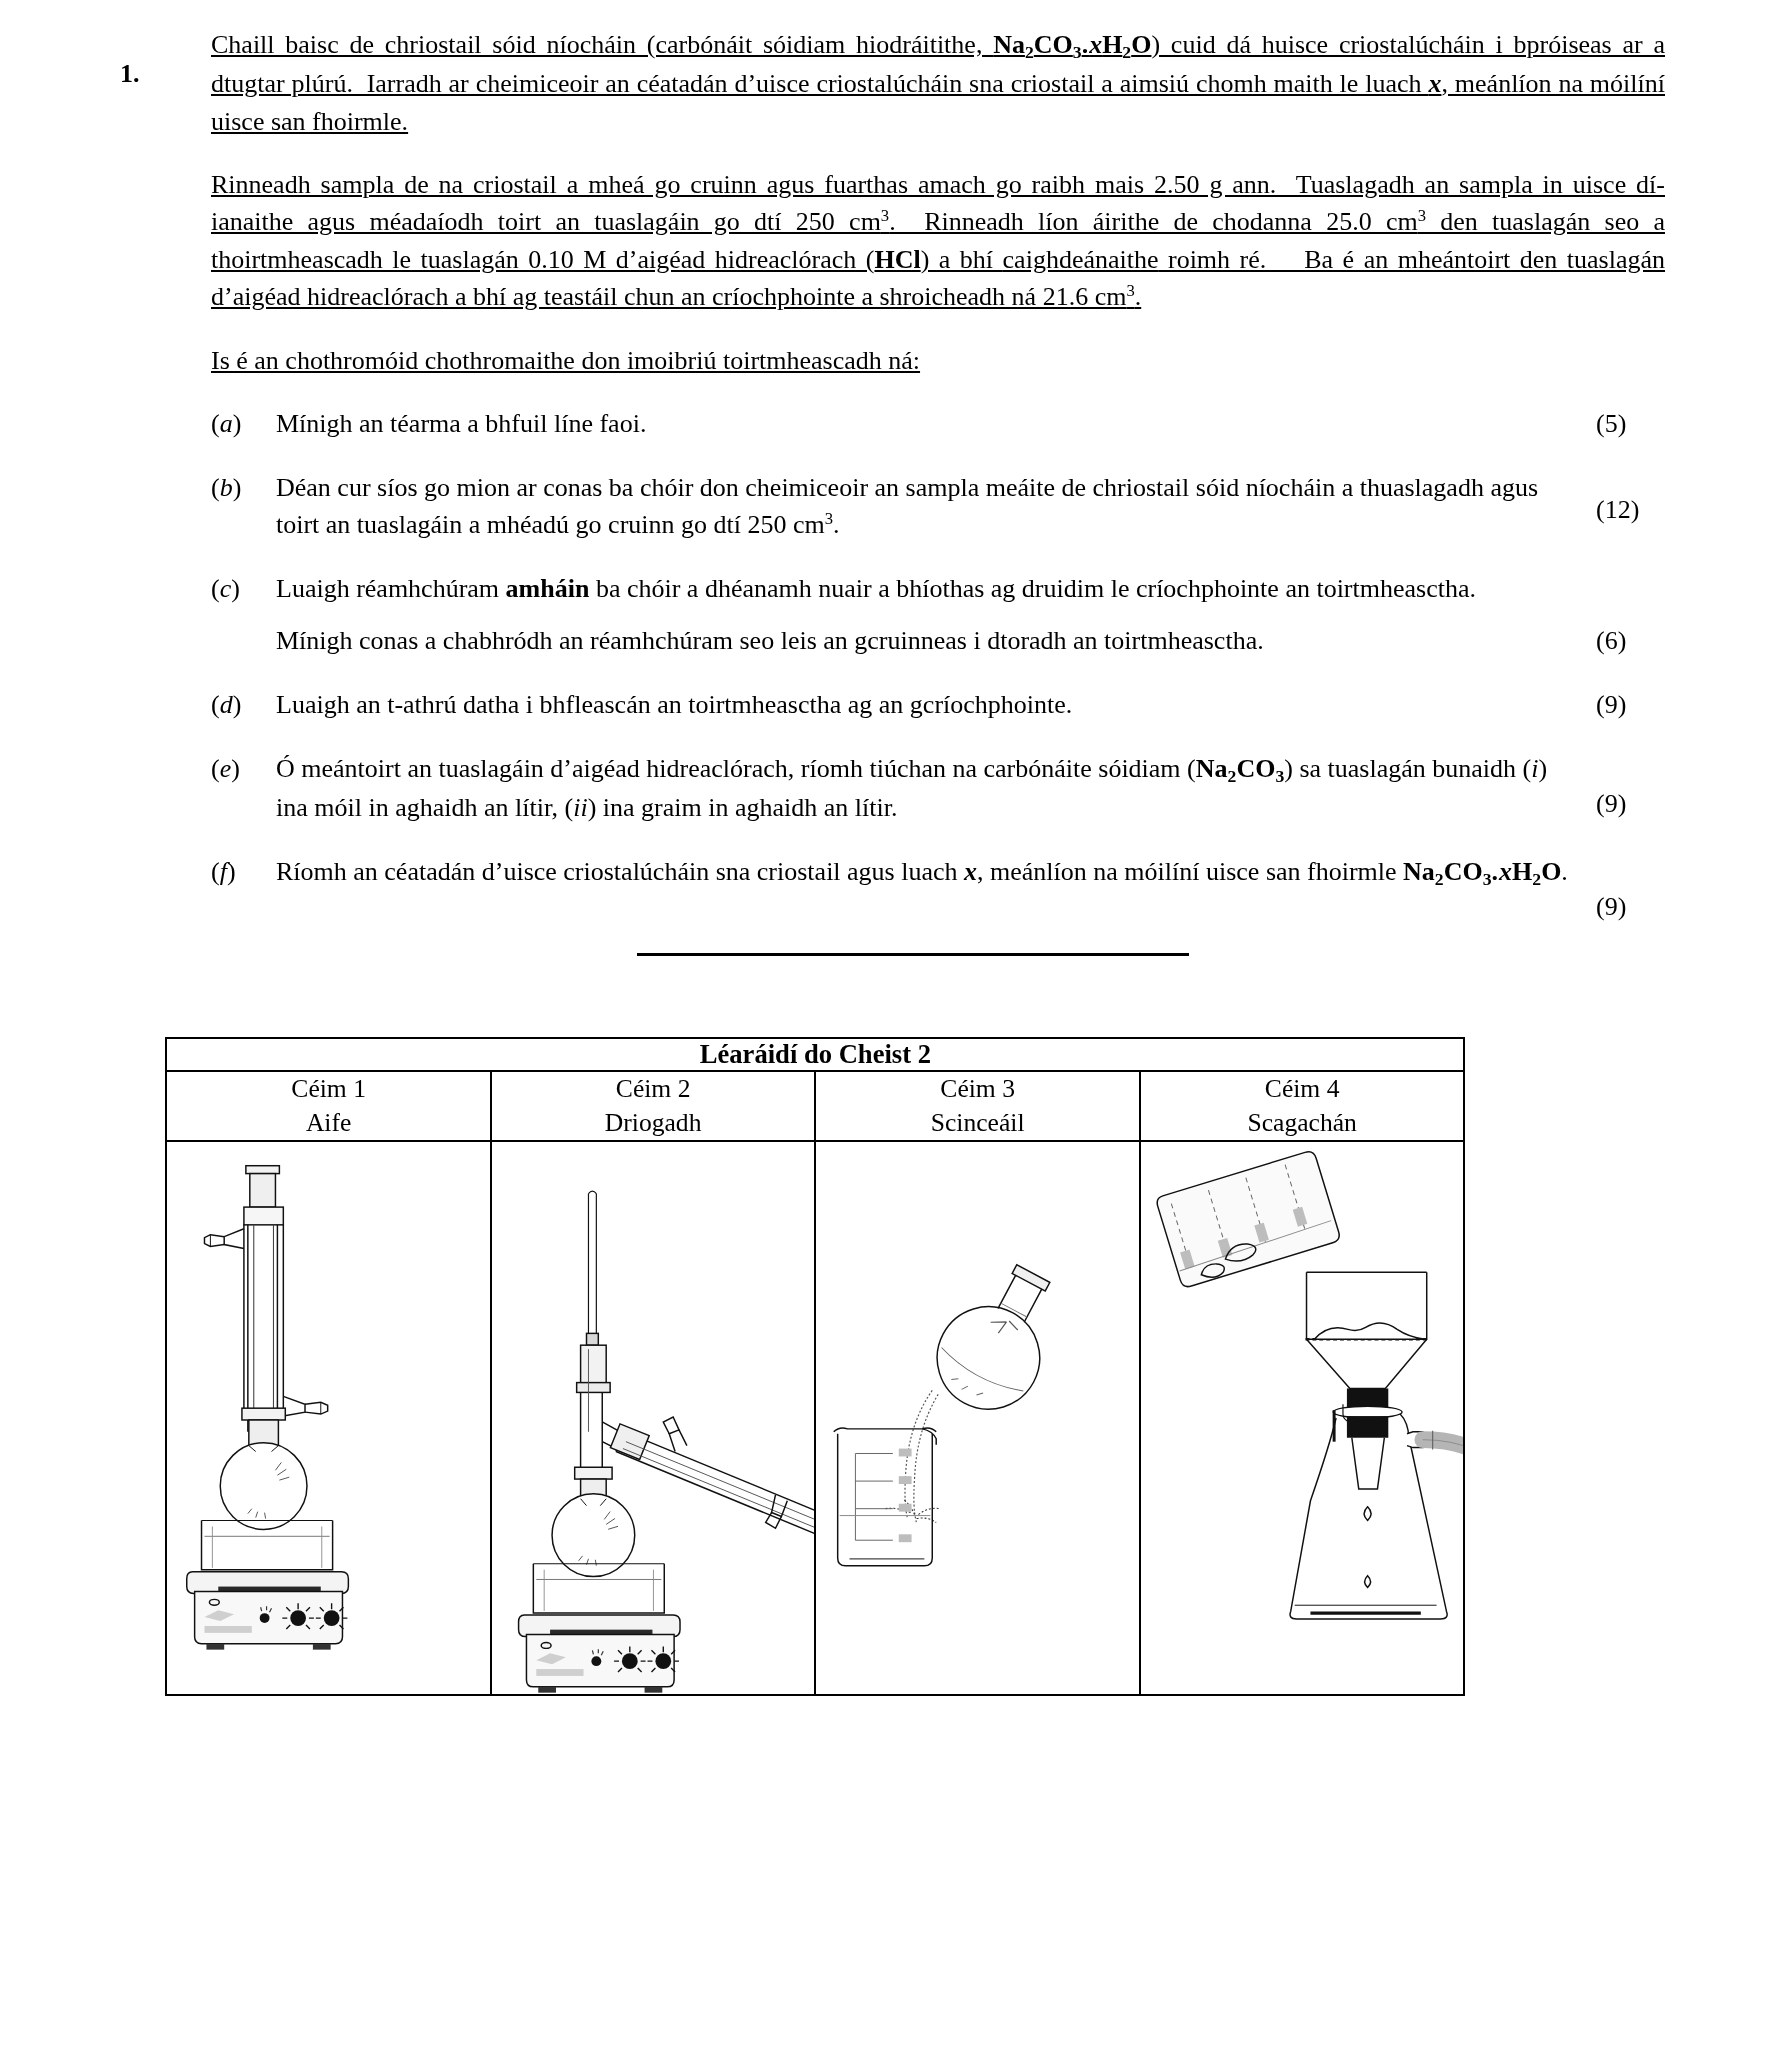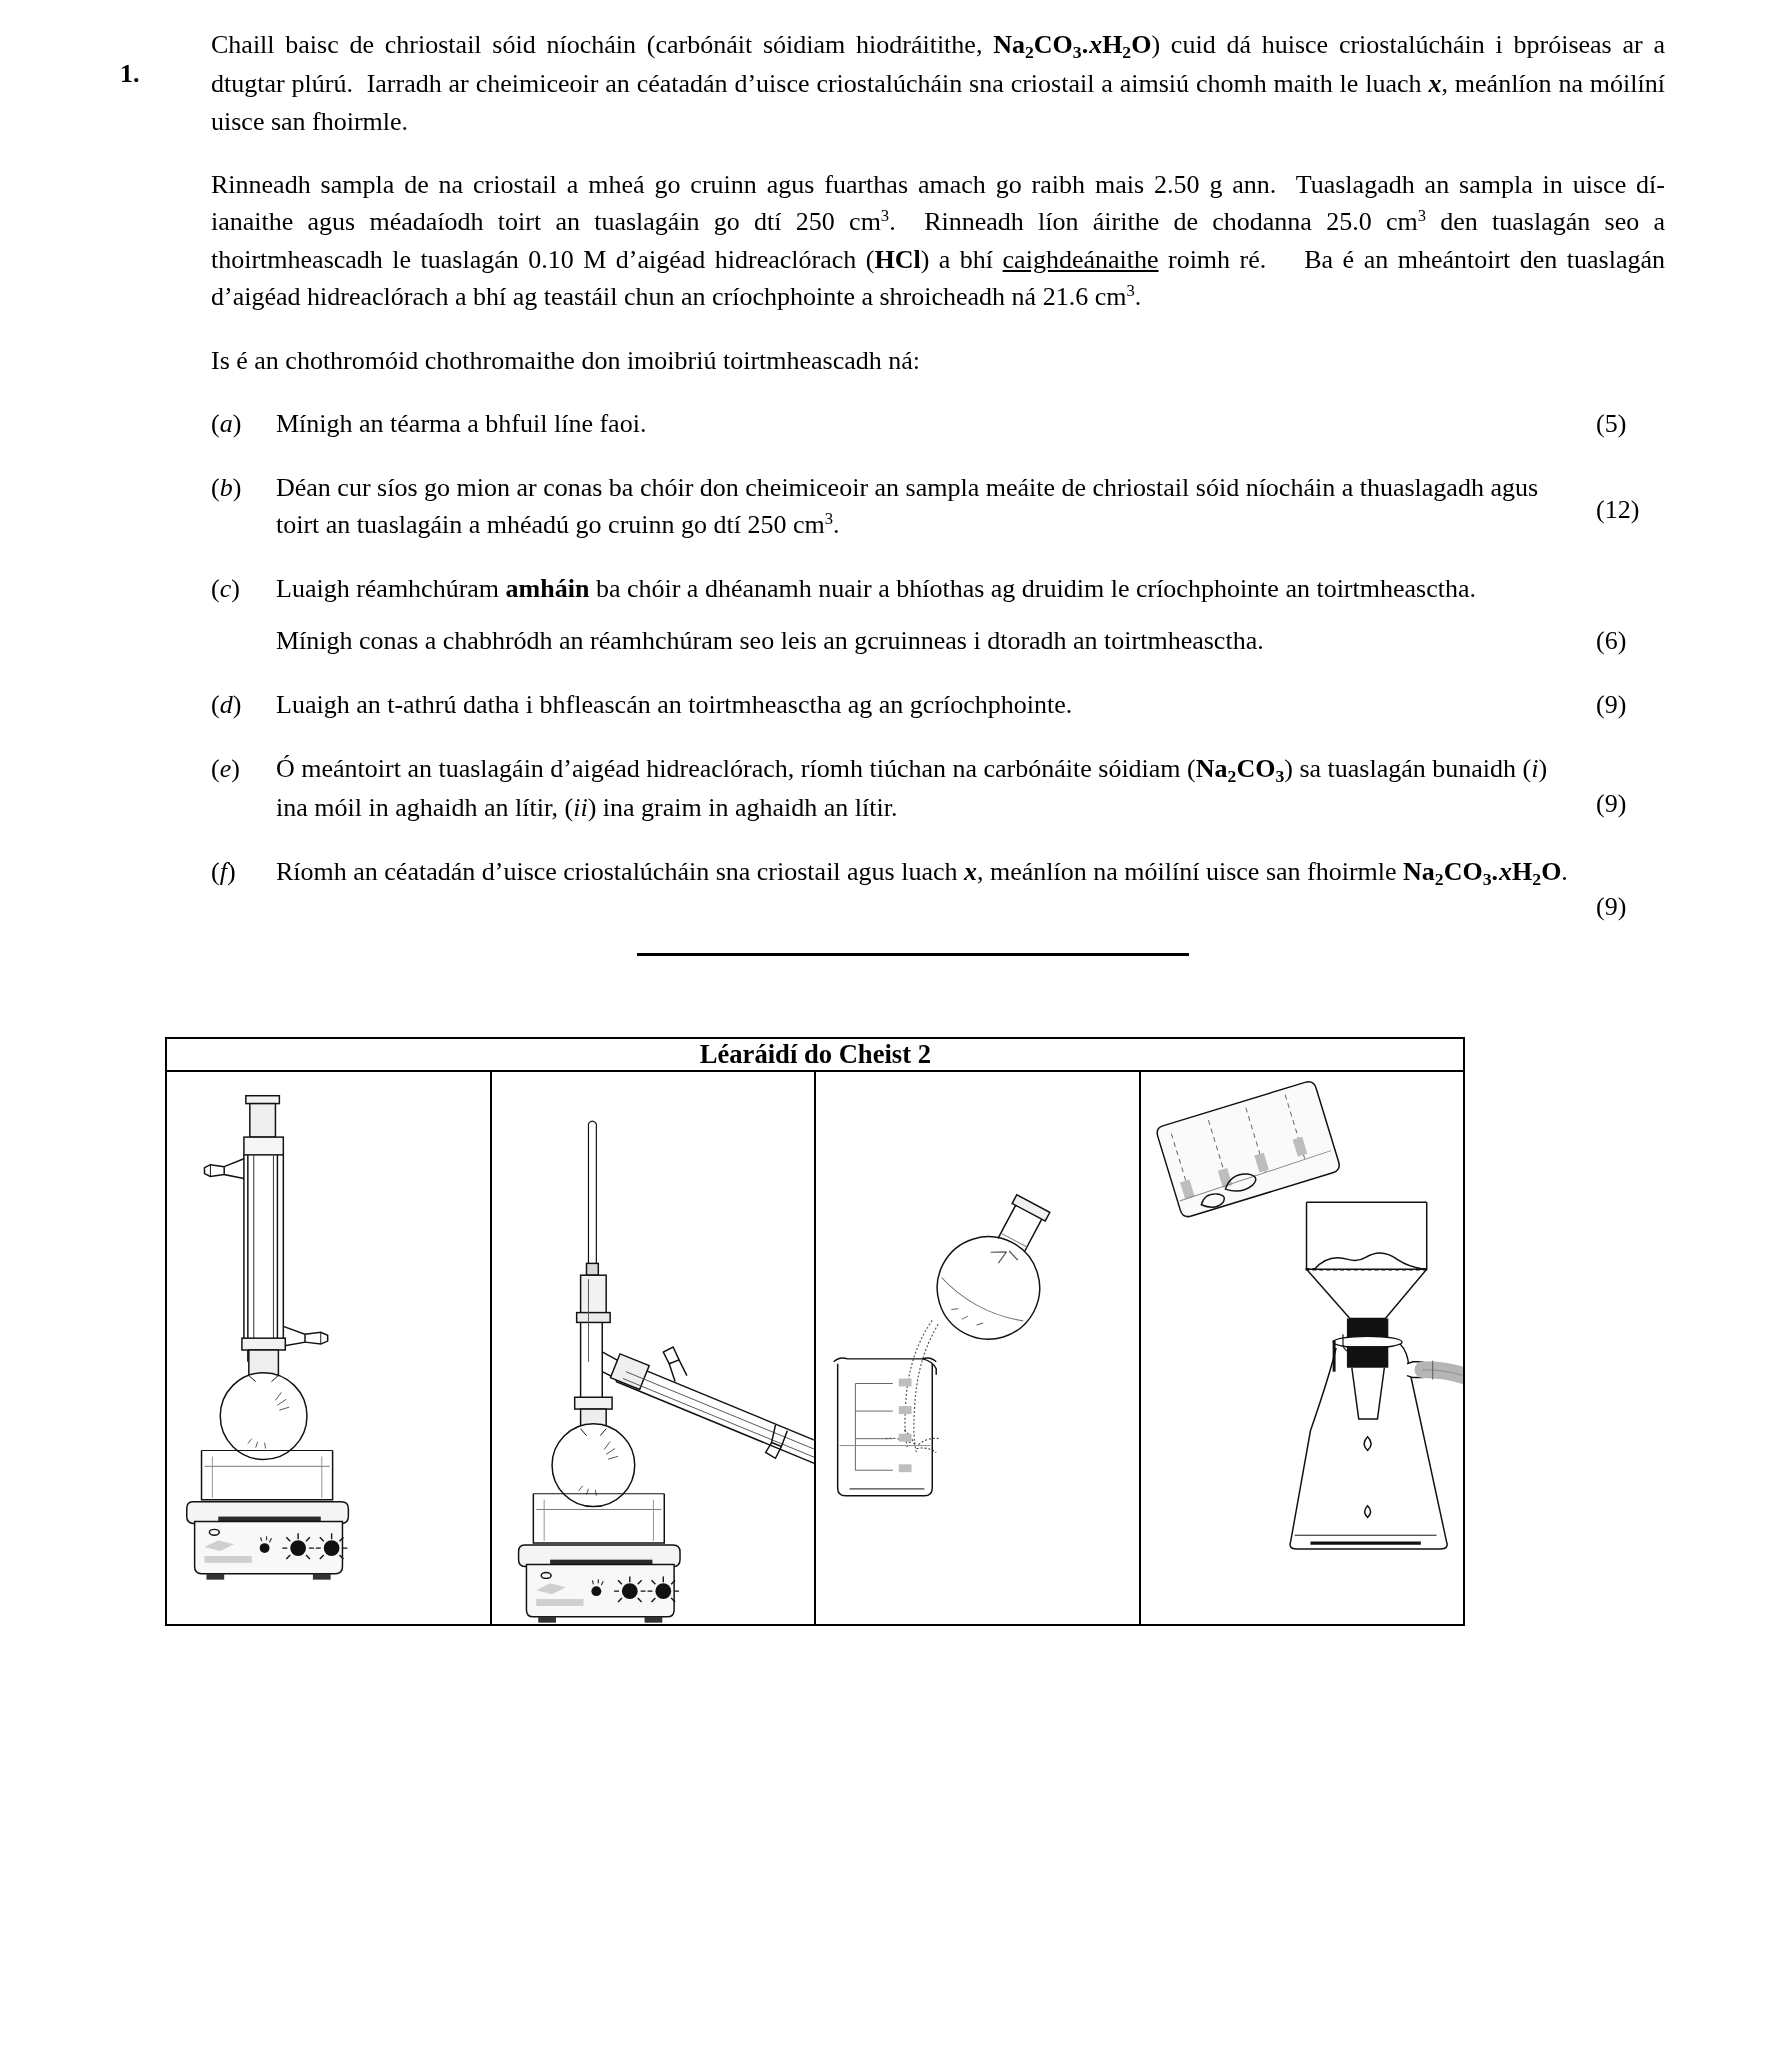--- a/index.html
+++ b/index.html
@@ -37,20 +37,21 @@
     font-weight: bold;
     font-size: 26px;
   }
   .para {
     font-size: 26px;
     line-height: 1.445;
     text-align: justify;
     text-justify: inter-word;
     margin: 0 0 25.6px 0;
     padding-left: 81px;
+    text-decoration: underline;
   }
   .para.last-no-just { text-align: left; }
 
   sub { font-size: 0.68em; vertical-align: -0.28em; }
   sup { font-size: 0.64em; vertical-align: 0.52em; }
   .b { font-weight: bold; }
   .i { font-style: italic; }
   .u { text-decoration: underline; }
 
   
@@ -223,20 +224,38 @@
     </div>
   </div>
 
   <div class="divider"></div>
 
   <div class="diag-wrap">
     <table class="diagrams">
       <tbody>
           <tr>
         <th class="tbl-title" colspan="4">Léaráidí do Cheist 2</th>
+      </tr>
+      <tr>
+        <td class="col-head" style="width:213px">
+          <span>Céim 1</span>
+          <span class="l2">Aife</span>
+        </td>
+        <td class="col-head" style="width:445px">
+          <span>Céim 2</span>
+          <span class="l2">Driogadh</span>
+        </td>
+        <td class="col-head" style="width:272px">
+          <span>Céim 3</span>
+          <span class="l2">Scinceáil</span>
+        </td>
+        <td class="col-head" style="width:538px">
+          <span>Céim 4</span>
+          <span class="l2">Scagachán</span>
+        </td>
       </tr>
       <tr>
 
         <td class="diag-cell">
           <svg class="cellsvg" width="209" height="548" viewBox="0 0 212 556">
             <g fill="none" stroke="#111" stroke-width="1.5">
 
               <rect x="80" y="20" width="34" height="8" fill="#f2f2f2"></rect>
               <rect x="84" y="28" width="26" height="34" fill="#efefef"></rect>
 

